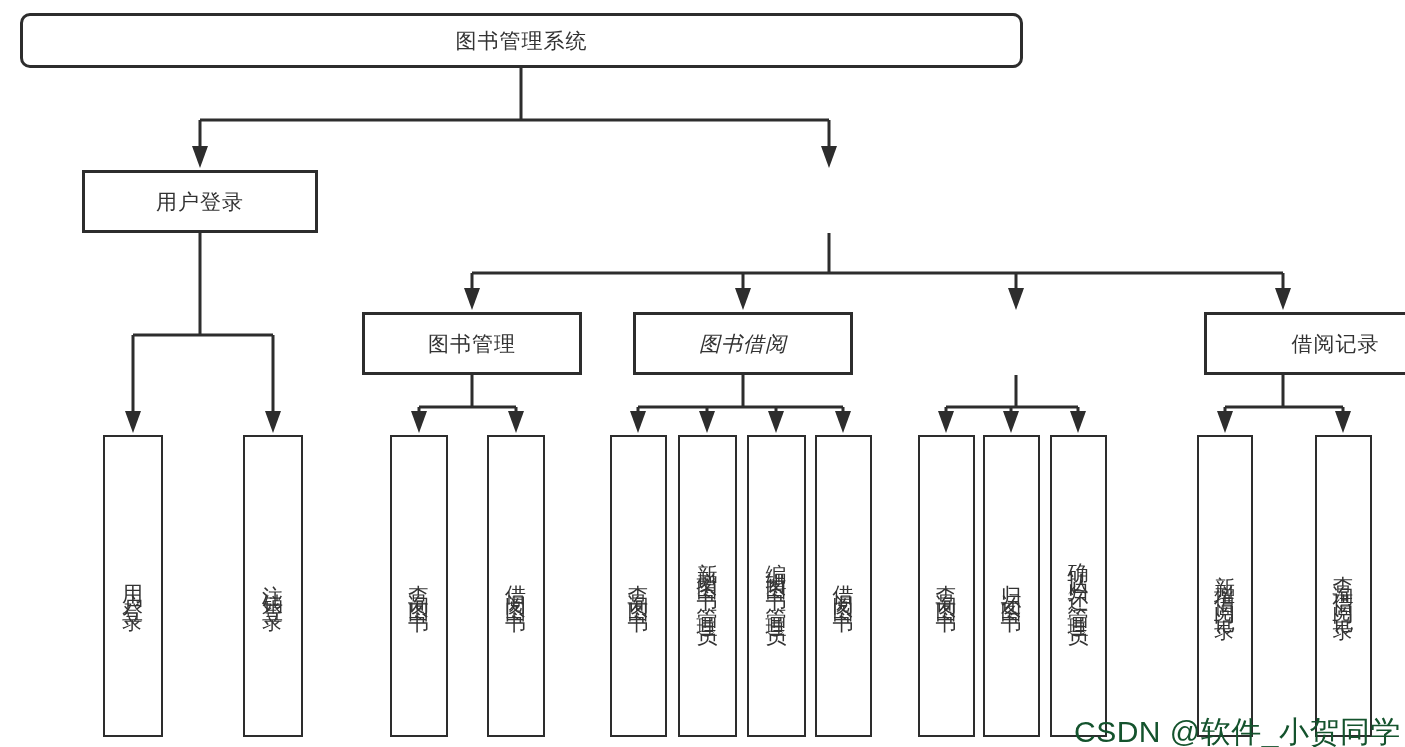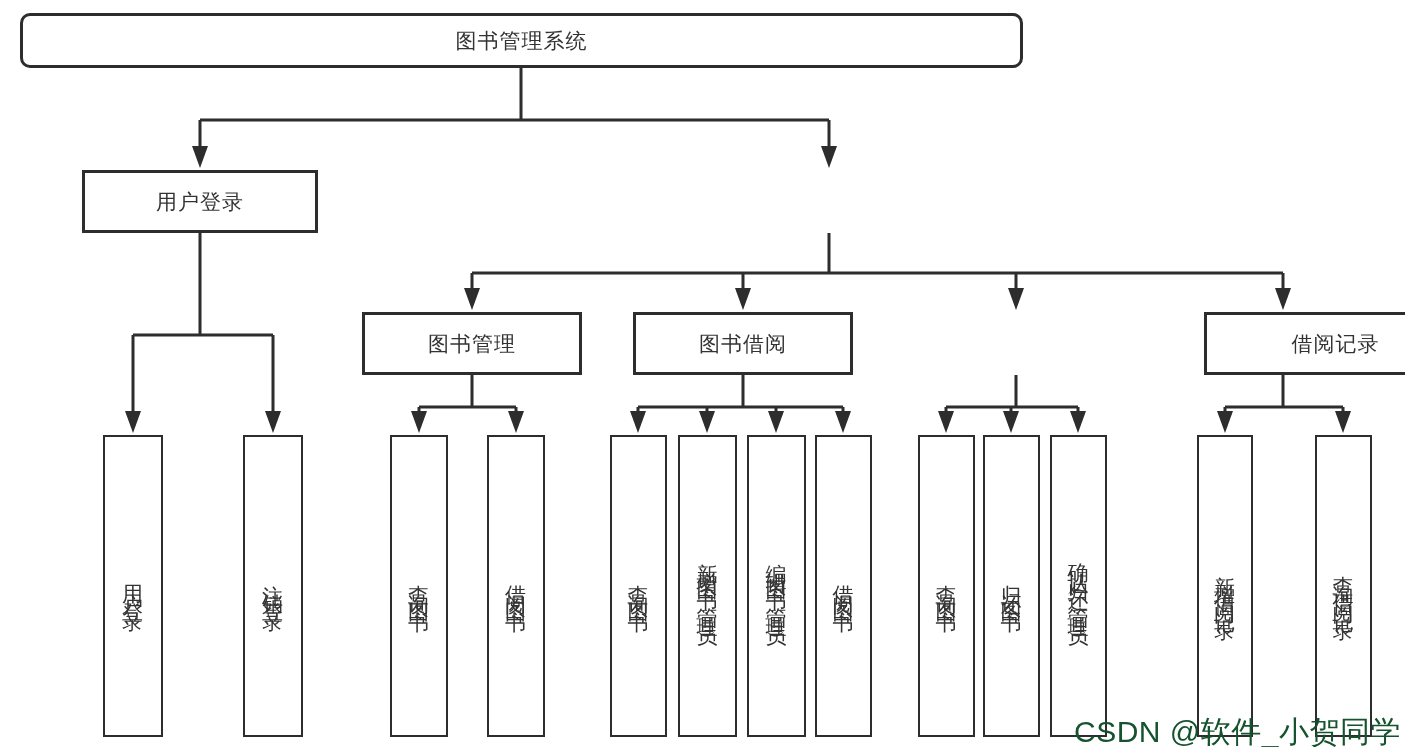--- a/index.html
+++ b/index.html
@@ -36,21 +36,21 @@
     align-items: center;
     justify-content: center;
     z-index: 2;
     text-align: center;
   }
   .box-h { font-size: 21px; letter-spacing: 1px; }
   .box-root   { left: 20px;   top: 13px;  width: 1003px; height: 55px; border-radius: 10px; }
   .box-l2a    { left: 82px;   top: 170px; width: 236px;  height: 63px; }
   .box-l2b    { left: 712px;  top: 170px; width: 235px;  height: 63px; }
   .box-l3a    { left: 362px;  top: 312px; width: 220px;  height: 63px; }
-  .box-l3b    { left: 633px;  top: 312px; width: 220px;  height: 63px; }
+  .box-l3b    { left: 633px;  top: 312px; width: 220px;  height: 63px; font-style: italic; }
   .box-l3c    { left: 905px;  top: 312px; width: 222px;  height: 63px; }
   .box-l3d    { left: 1172px; top: 312px; width: 263px;  height: 63px; margin-left: 32px; }
   .leaf {
     top: 435px;
     height: 302px;
     border-width: 2px;
     font-size: 21px;
     writing-mode: vertical-rl;
     text-orientation: mixed;
     letter-spacing: 9px;

